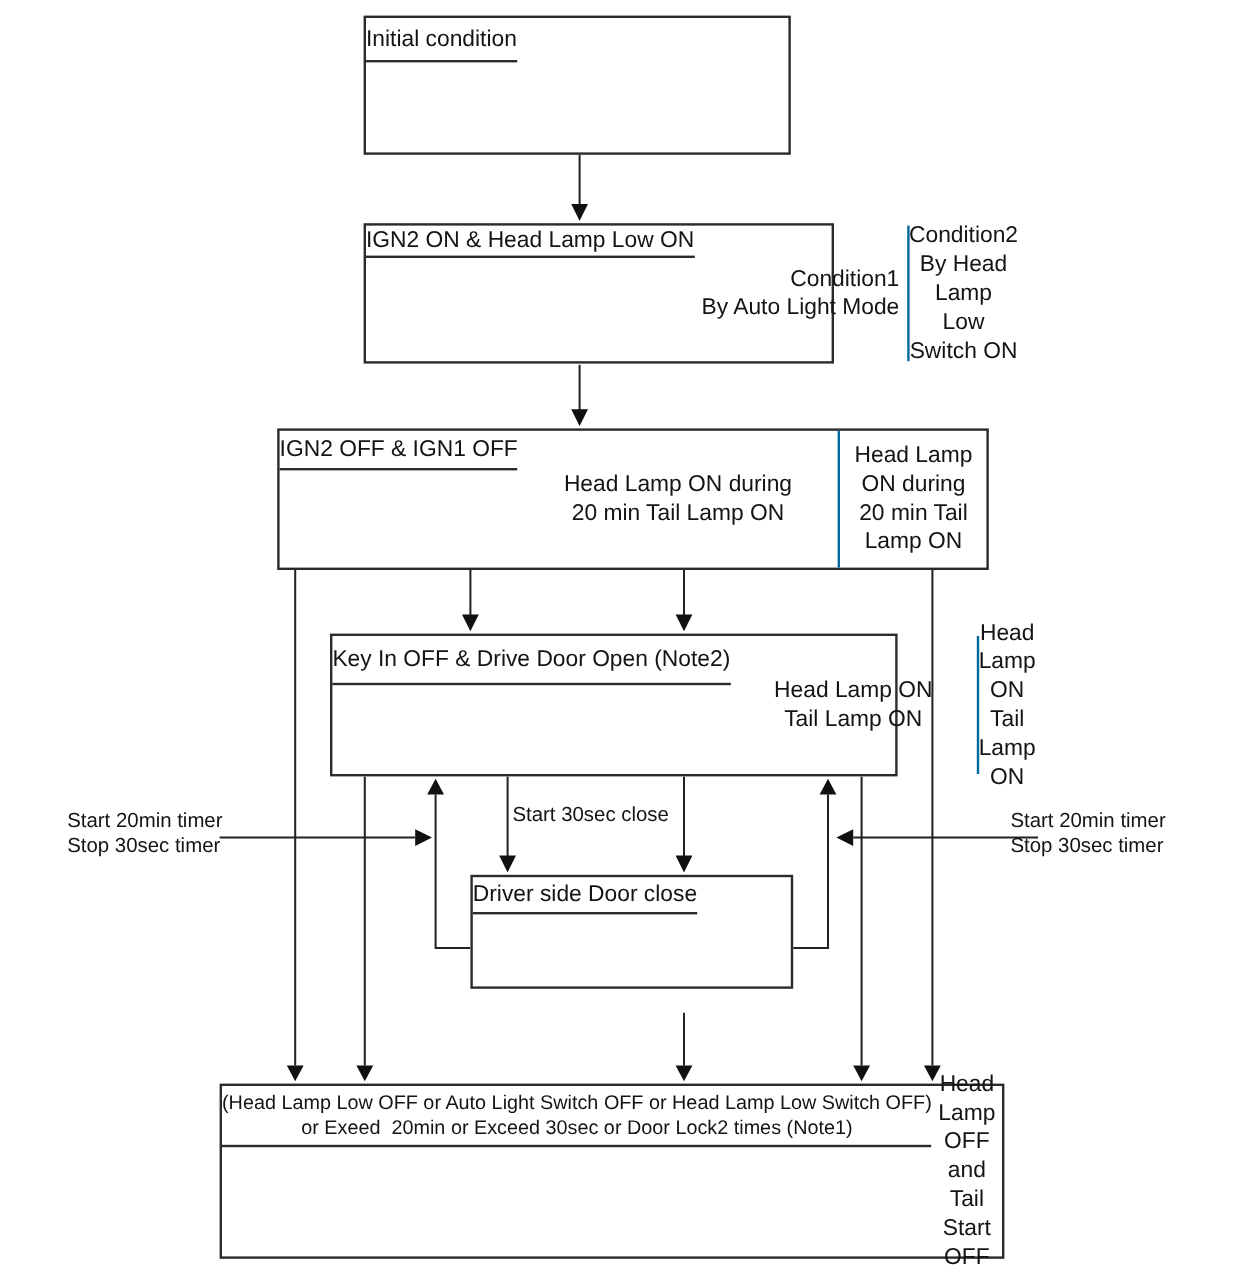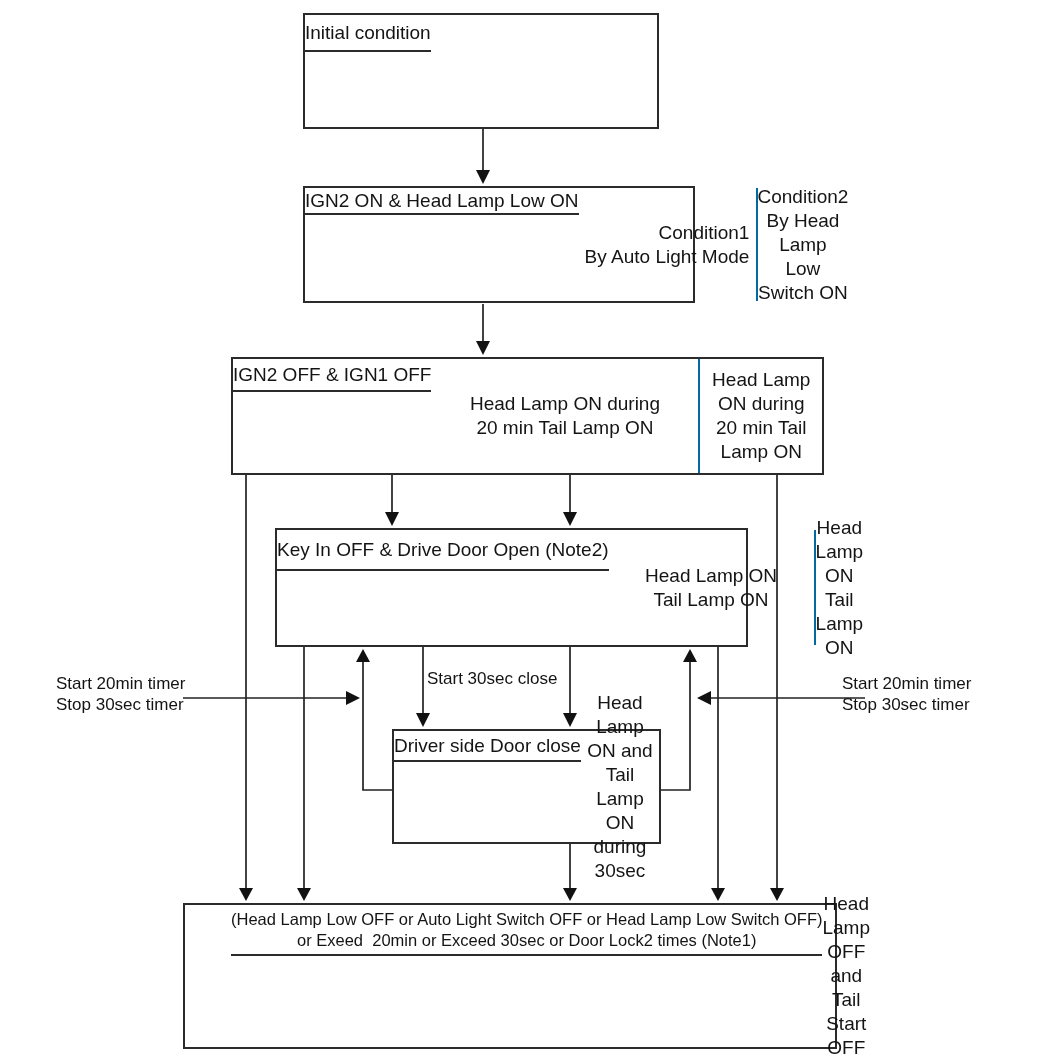--- a/index.html
+++ b/index.html
@@ -32,24 +32,24 @@
   #box-initial    .fc-header{height:37px;}
   #box-ign2-on    {left:303px;top:186px; width:392px;height:117px;}
   #box-ign2-on    .fc-header{height:27px;}
   #box-ign2-on    .fc-cell.left{flex:0 0 177px;text-align:right;}
   #box-ign-off    {left:231px;top:357px; width:593px;height:118px;}
   #box-ign-off    .fc-header{height:33px;}
   #box-ign-off    .fc-cell.left{flex:0 0 267px;}
   #box-key-in     {left:275px;top:528px; width:473px;height:119px;}
   #box-key-in     .fc-header{height:41px;}
   #box-key-in     .fc-cell.left{flex:0 0 205px;}
-  #box-door-close {left:392px;top:729px; width:269px;height:115px;}
+  #box-door-close {left:392px;top:729px; width:269px;height:95px;}
   #box-door-close .fc-header{height:31px;}
   #box-lamp-off   {left:183px;top:903px; width:654px;height:146px;}
-  #box-lamp-off   .fc-header{height:51px;font-size:16.5px;line-height:21px;white-space:pre-wrap;margin-left:46px;}
+  #box-lamp-off   .fc-header{height:51px;font-size:16.5px;line-height:21px;white-space:pre-wrap;}
   
   .side-label{position:absolute;font-size:17px;line-height:21px;white-space:pre-line;}
   #label-left-timer {left:56px; top:673px;}
   #label-mid-timer  {left:427px;top:668px;}
   #label-right-timer{left:842px;top:673px;}
   
   #connectors{position:absolute;left:0;top:0;pointer-events:none;}
   #connectors line,#connectors polyline{stroke:#222222;stroke-width:1.7;fill:none;}
   #connectors polygon{fill:#111111;stroke:none;}
 </style>
@@ -162,22 +162,20 @@
     <div class="fc-cells">
       <div class="fc-cell left">Head Lamp ON
 Tail Lamp ON</div>
       <div class="fc-cell right">Head Lamp ON
 Tail Lamp ON</div>
     </div>
   </div>
 
   <div class="fc-box" id="box-door-close">
     <div class="fc-header">Driver side Door close</div>
-    <div class="fc-body">Head Lamp ON and
-Tail Lamp ON during 30sec</div>
   </div>
 
   <div class="fc-box" id="box-lamp-off">
     <div class="fc-header">(Head Lamp Low OFF or Auto Light Switch OFF or Head Lamp Low Switch OFF)
 or Exeed  20min or Exceed 30sec or Door Lock2 times (Note1)</div>
     <div class="fc-body">Head Lamp OFF and Tail Start OFF</div>
   </div>
 
   <div class="side-label" id="label-left-timer">Start 20min timer
 Stop 30sec timer</div>

